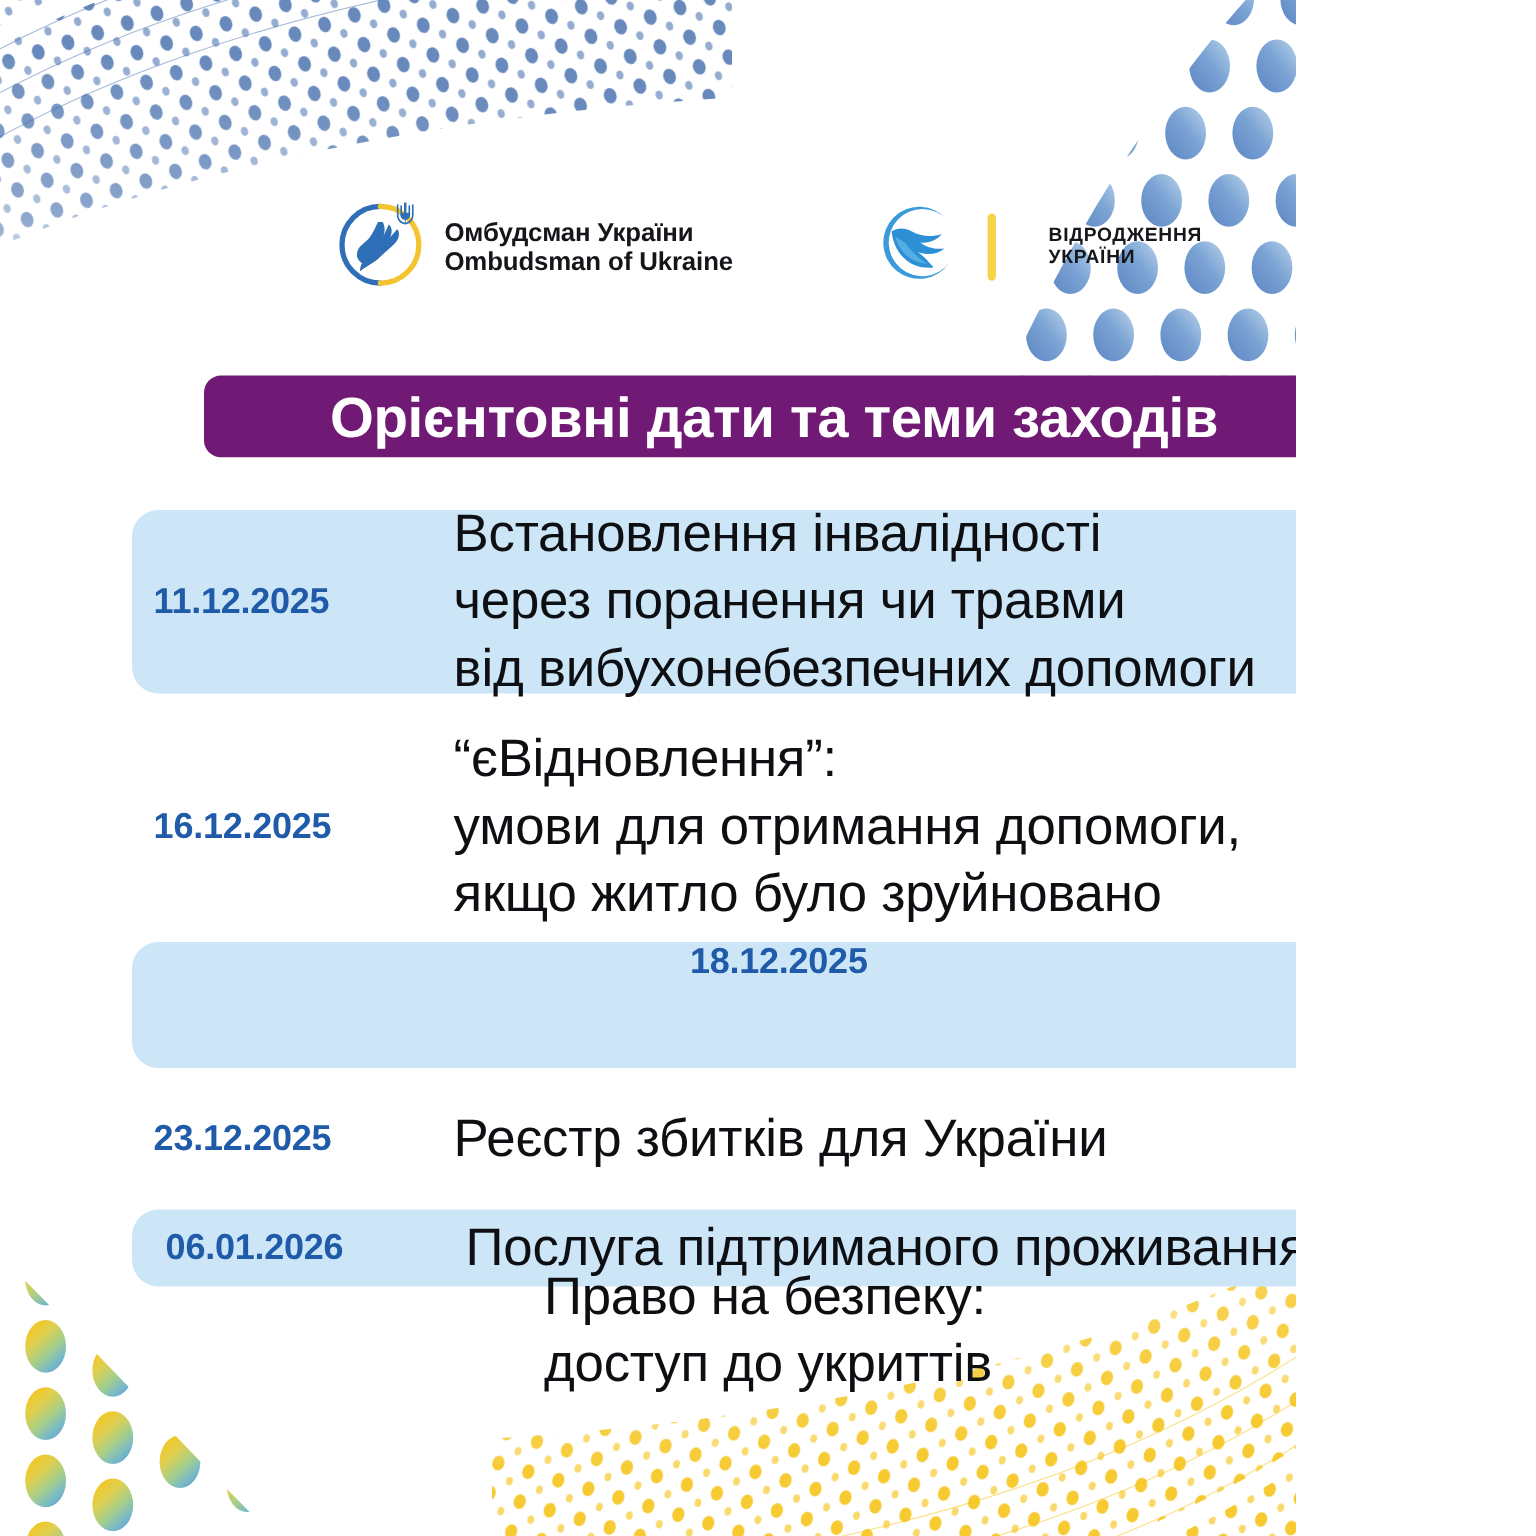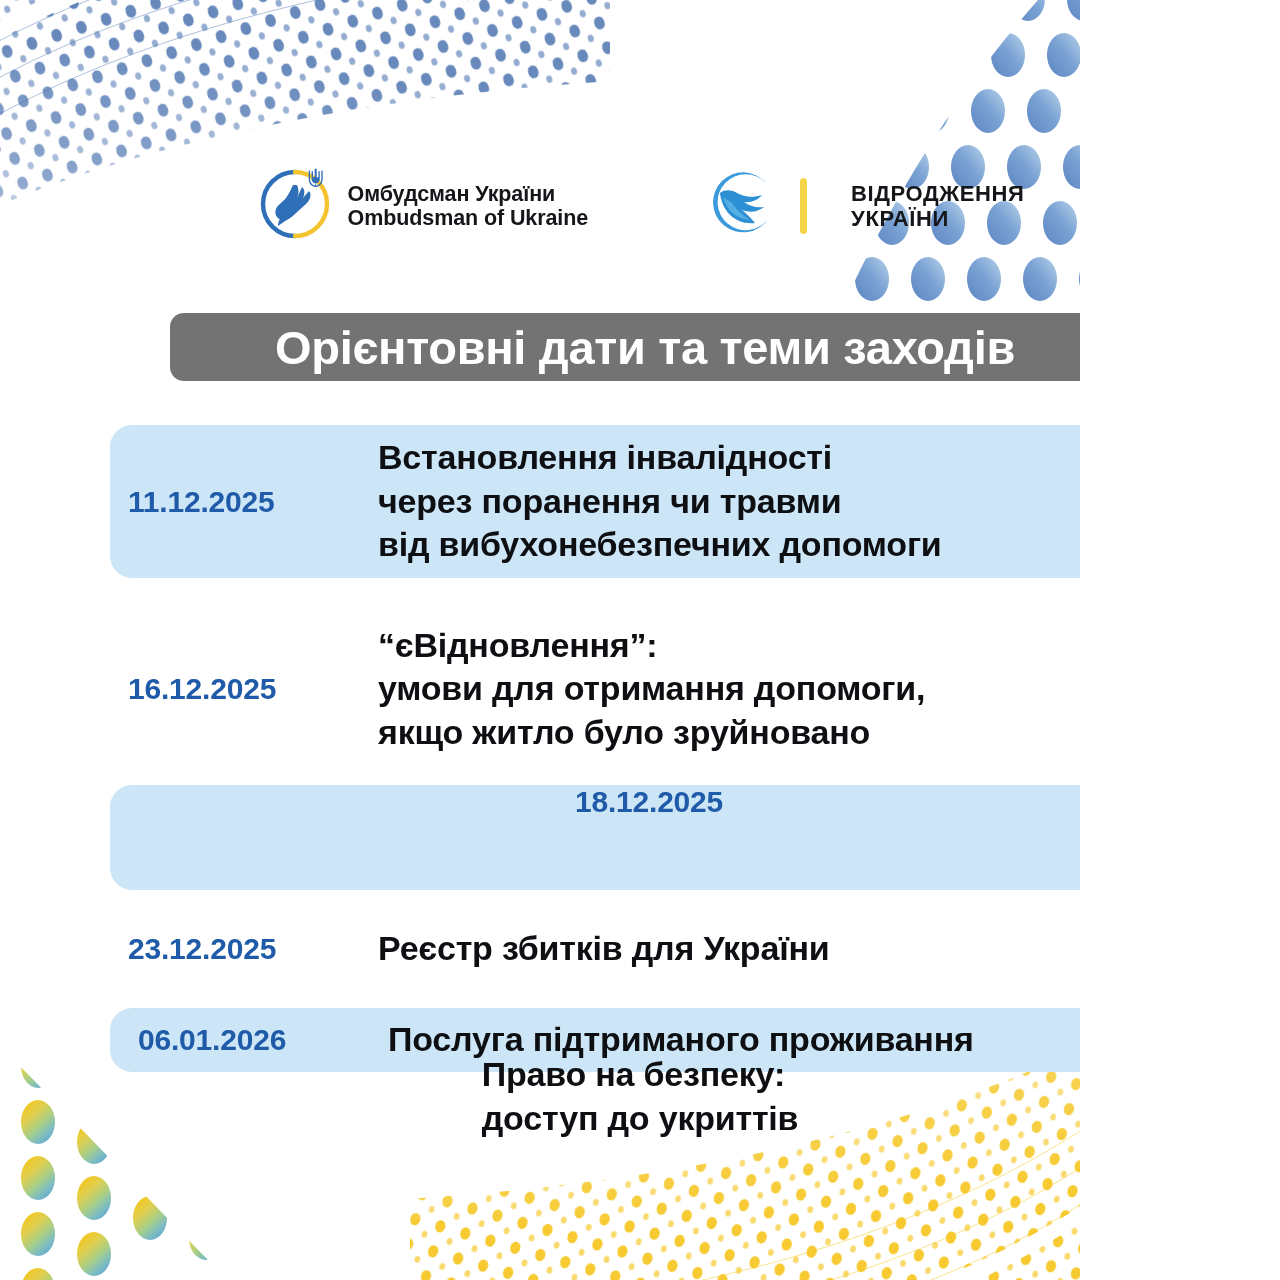--- a/index.html
+++ b/index.html
@@ -23,51 +23,51 @@
     position:absolute;top:160px;left:0;width:1280px;height:92px;
     display:flex;align-items:center;justify-content:center;gap:118px;
   }
   .logo{display:flex;align-items:center;gap:14px;}
   .logo-mark{flex:0 0 auto;}
   .logo-text{display:flex;flex-direction:column;line-height:1.12;}
   .logo-text .l1{font-size:21.5px;font-weight:bold;color:#14161a;letter-spacing:-.1px;}
   .logo-text .l2{font-size:21.5px;font-weight:bold;color:#14161a;letter-spacing:-.1px;}
   .logo2-text{display:flex;flex-direction:column;line-height:1.15;}
   .logo2-text .l1,.logo2-text .l2{
-    font-size:22px;font-weight:bold;color:#14161a;letter-spacing:.6px;margin-left:16px;
+    font-size:16px;font-weight:bold;color:#14161a;letter-spacing:.6px;margin-left:16px;
   }
   .divider-bar{
     width:7px;height:56px;background:#f6d44a;border-radius:4px;margin:0 14px 0 6px;
   }
 
   
   .title-banner{
     position:absolute;left:170px;top:313px;width:950px;height:68px;
-    background:#737373;border-radius:14px;
+    background:#701a75;border-radius:14px;
     display:flex;align-items:center;justify-content:center;
   }
   .title-banner .t{
     color:#ffffff;font-size:47px;font-weight:bold;letter-spacing:-.3px;
     white-space:nowrap;
   }
 
   
   .schedule{position:absolute;left:110px;top:425px;width:1060px;}
   .row{
     display:flex;align-items:center;border-radius:22px;
     box-sizing:border-box;
   }
   .row.shaded{background:#cde6f7;}
   .row .date{
     flex:0 0 268px;
     color:#1f5ba8;font-size:30px;font-weight:bold;
     padding-left:18px;letter-spacing:-.2px;box-sizing:border-box;
   }
   .row .topic{
-    color:#0d0f12;font-size:34px;font-weight:bold;line-height:1.28;
+    color:#0d0f12;font-size:44px;font-weight:normal;line-height:1.28;
     letter-spacing:-.2px;
   }
   .row .topic .ln{display:block;white-space:nowrap;}
 
   .r1{height:153px;}
   .r2{height:178px;}
   .r3{height:105px;flex-direction:column;}
   .r4{height:78px;}
   .r5{height:64px;padding-left:10px;}
   .gap-a{height:22px;}

